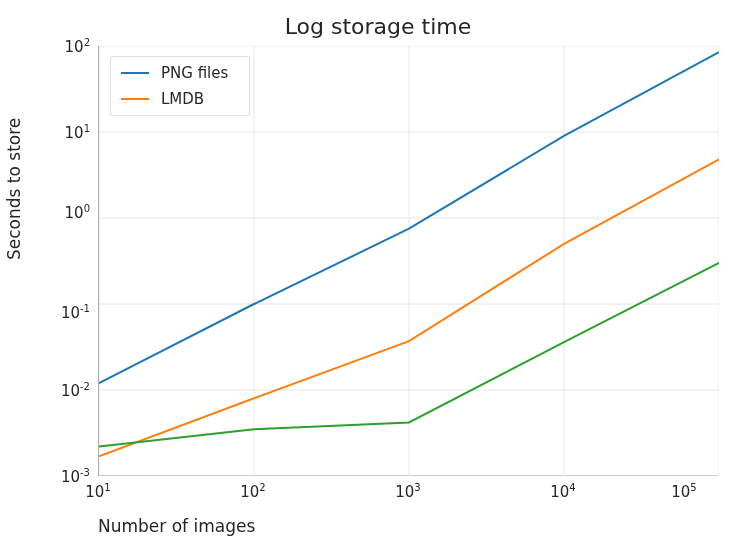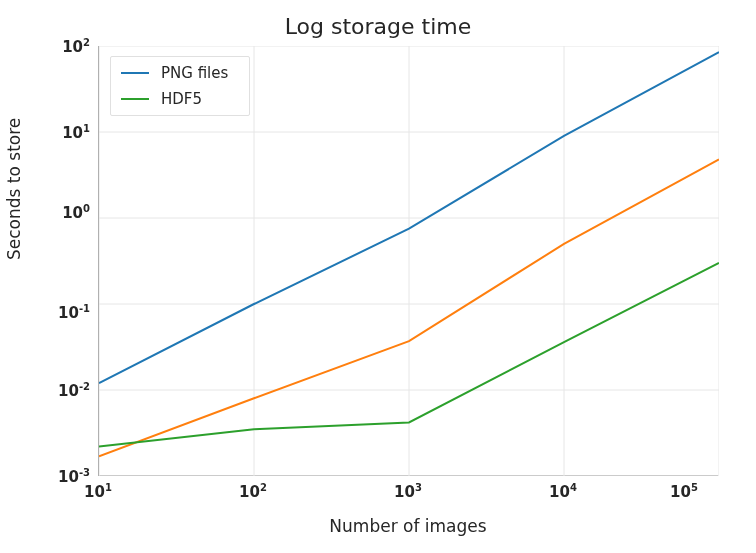--- a/index.html
+++ b/index.html
@@ -51,29 +51,28 @@
     transform: translateY(-50%) rotate(-90deg);
     transform-origin: left center;
     font-size: 17px;
     white-space: nowrap;
   }
   .xlabel {
     position: absolute;
     left: 98px;
     width: 620px;
     top: 516px;
-    text-align: center;
+    text-align: left;
     font-size: 17px;
   }
   .xtick, .ytick {
     position: absolute;
     font-size: 15px;
     color: #262626;
     white-space: nowrap;
-    font-weight: bold;
   }
   .xtick { top: 482px; transform: translateX(-50%); }
   .ytick { text-align: right; width: 84px; left: 6px; transform: translateY(-50%); }
   .ytick sup, .xtick sup { font-size: 10px; vertical-align: super; }
   .legend {
     position: absolute;
     left: 110px;
     top: 56px;
     width: 140px;
     background: rgba(255,255,255,0.95);
@@ -143,18 +142,18 @@
       <div class="ytick" style="top: 132px;">10<sup>1</sup></div>
       <div class="ytick" style="top: 46px;">10<sup>2</sup></div>
     </div>
 
   <div class="legend">
     <div class="legend-row">
       <span class="legend-swatch" style="border-color:#1f77b4"></span>
       <span>PNG files</span>
     </div>
     <div class="legend-row">
-      <span class="legend-swatch" style="border-color:#2ca02c"></span>
-      <span>HDF5</span>
+      <span class="legend-swatch" style="border-color:#ff7f0e"></span>
+      <span>LMDB</span>
     </div>
   </div>
 
 </div>
 
 </body></html>

